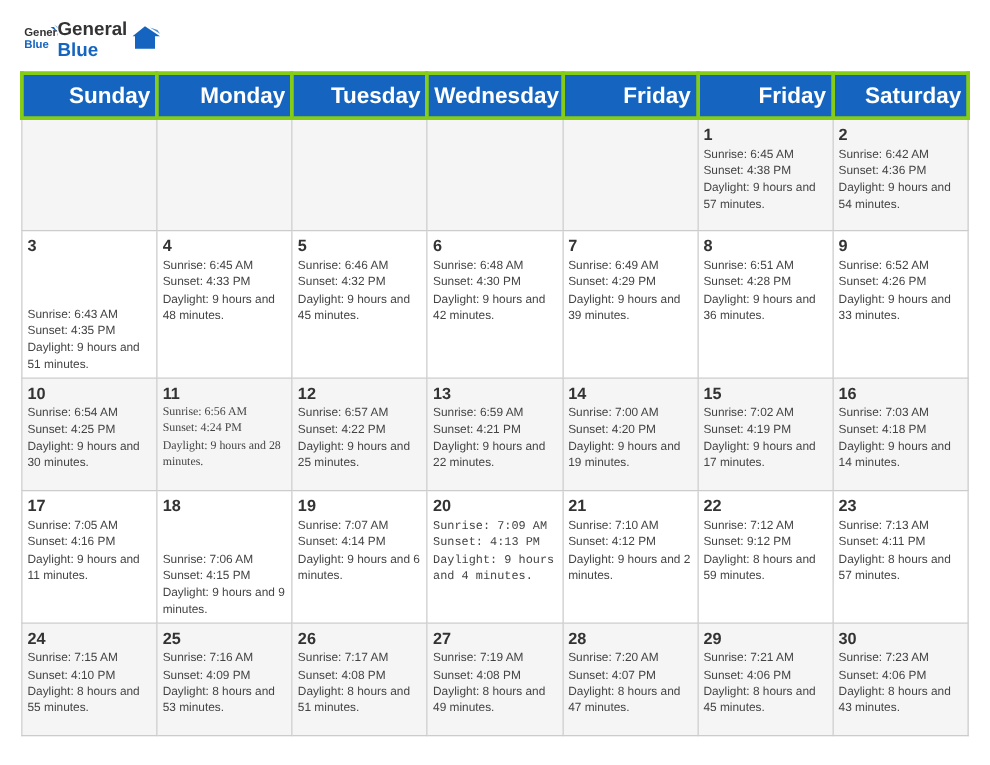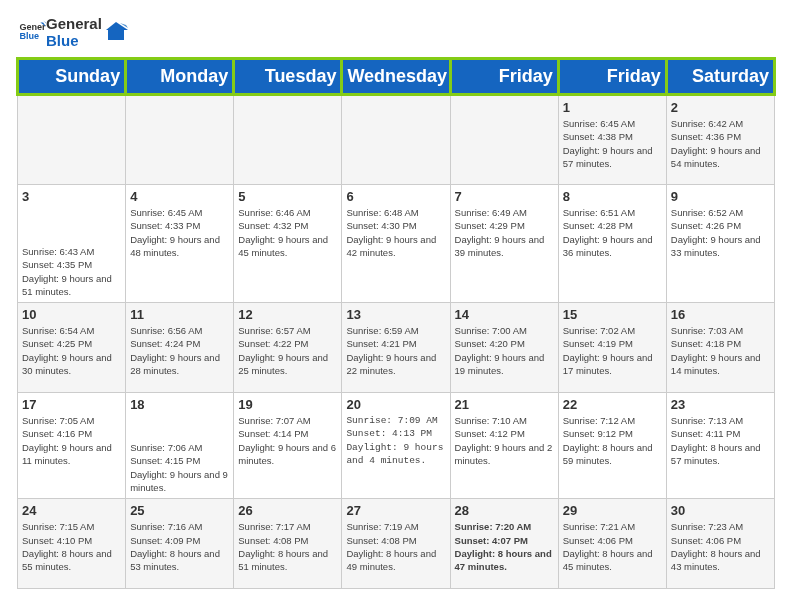--- a/index.html
+++ b/index.html
@@ -190,21 +190,21 @@
       </tr>
       <tr>
         <td>
           <span class="day-number">10</span>
           <div class="day-info" style="white-space: pre-line;">Sunrise: 6:54 AM
 Sunset: 4:25 PM
 Daylight: 9 hours and 30 minutes.</div>
         </td>
         <td>
           <span class="day-number">11</span>
-          <div class="day-info" style="white-space: pre-line;">Sunrise: 6:56 AM
+          <div class="day-info" style="white-space: pre-line; font-family: Liberation Serif, serif;">Sunrise: 6:56 AM
 Sunset: 4:24 PM
 Daylight: 9 hours and 28 minutes.</div>
         </td>
         <td>
           <span class="day-number">12</span>
           <div class="day-info" style="white-space: pre-line;">Sunrise: 6:57 AM
 Sunset: 4:22 PM
 Daylight: 9 hours and 25 minutes.</div>
         </td>
         <td>
@@ -296,21 +296,21 @@
 Daylight: 8 hours and 51 minutes.</div>
         </td>
         <td>
           <span class="day-number">27</span>
           <div class="day-info" style="white-space: pre-line;">Sunrise: 7:19 AM
 Sunset: 4:08 PM
 Daylight: 8 hours and 49 minutes.</div>
         </td>
         <td>
           <span class="day-number">28</span>
-          <div class="day-info" style="white-space: pre-line; font-weight: bold;">Sunrise: 7:20 AM
+          <div class="day-info" style="white-space: pre-line;">Sunrise: 7:20 AM
 Sunset: 4:07 PM
 Daylight: 8 hours and 47 minutes.</div>
         </td>
         <td>
           <span class="day-number">29</span>
           <div class="day-info" style="white-space: pre-line;">Sunrise: 7:21 AM
 Sunset: 4:06 PM
 Daylight: 8 hours and 45 minutes.</div>
         </td>
         <td>

